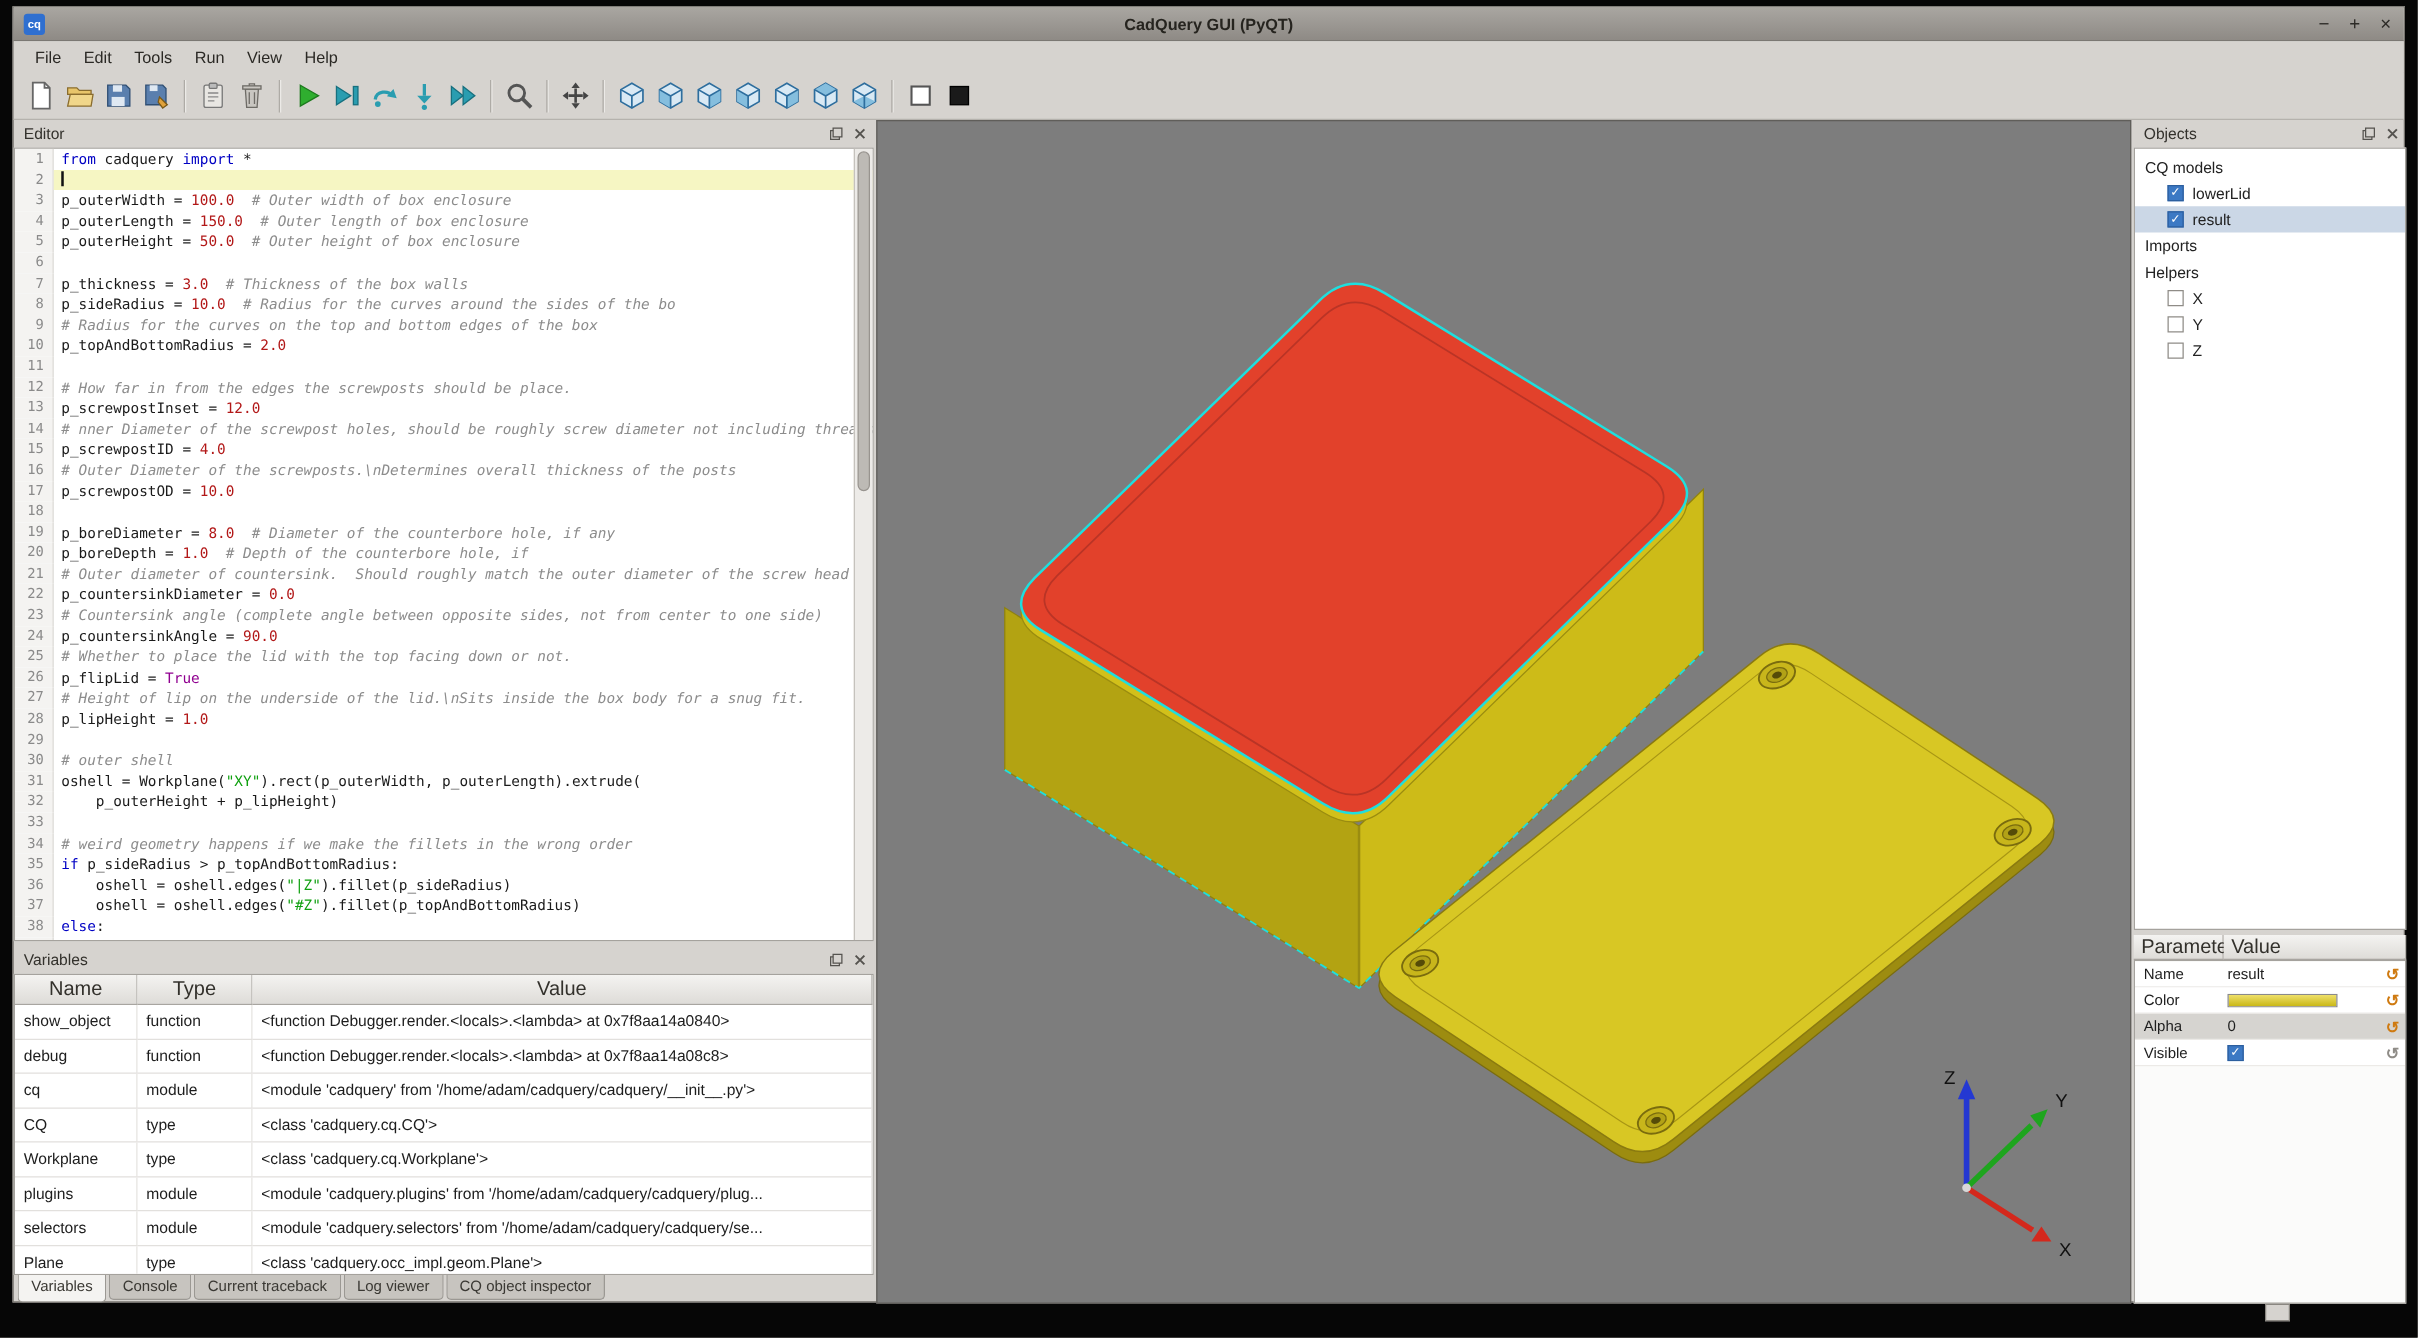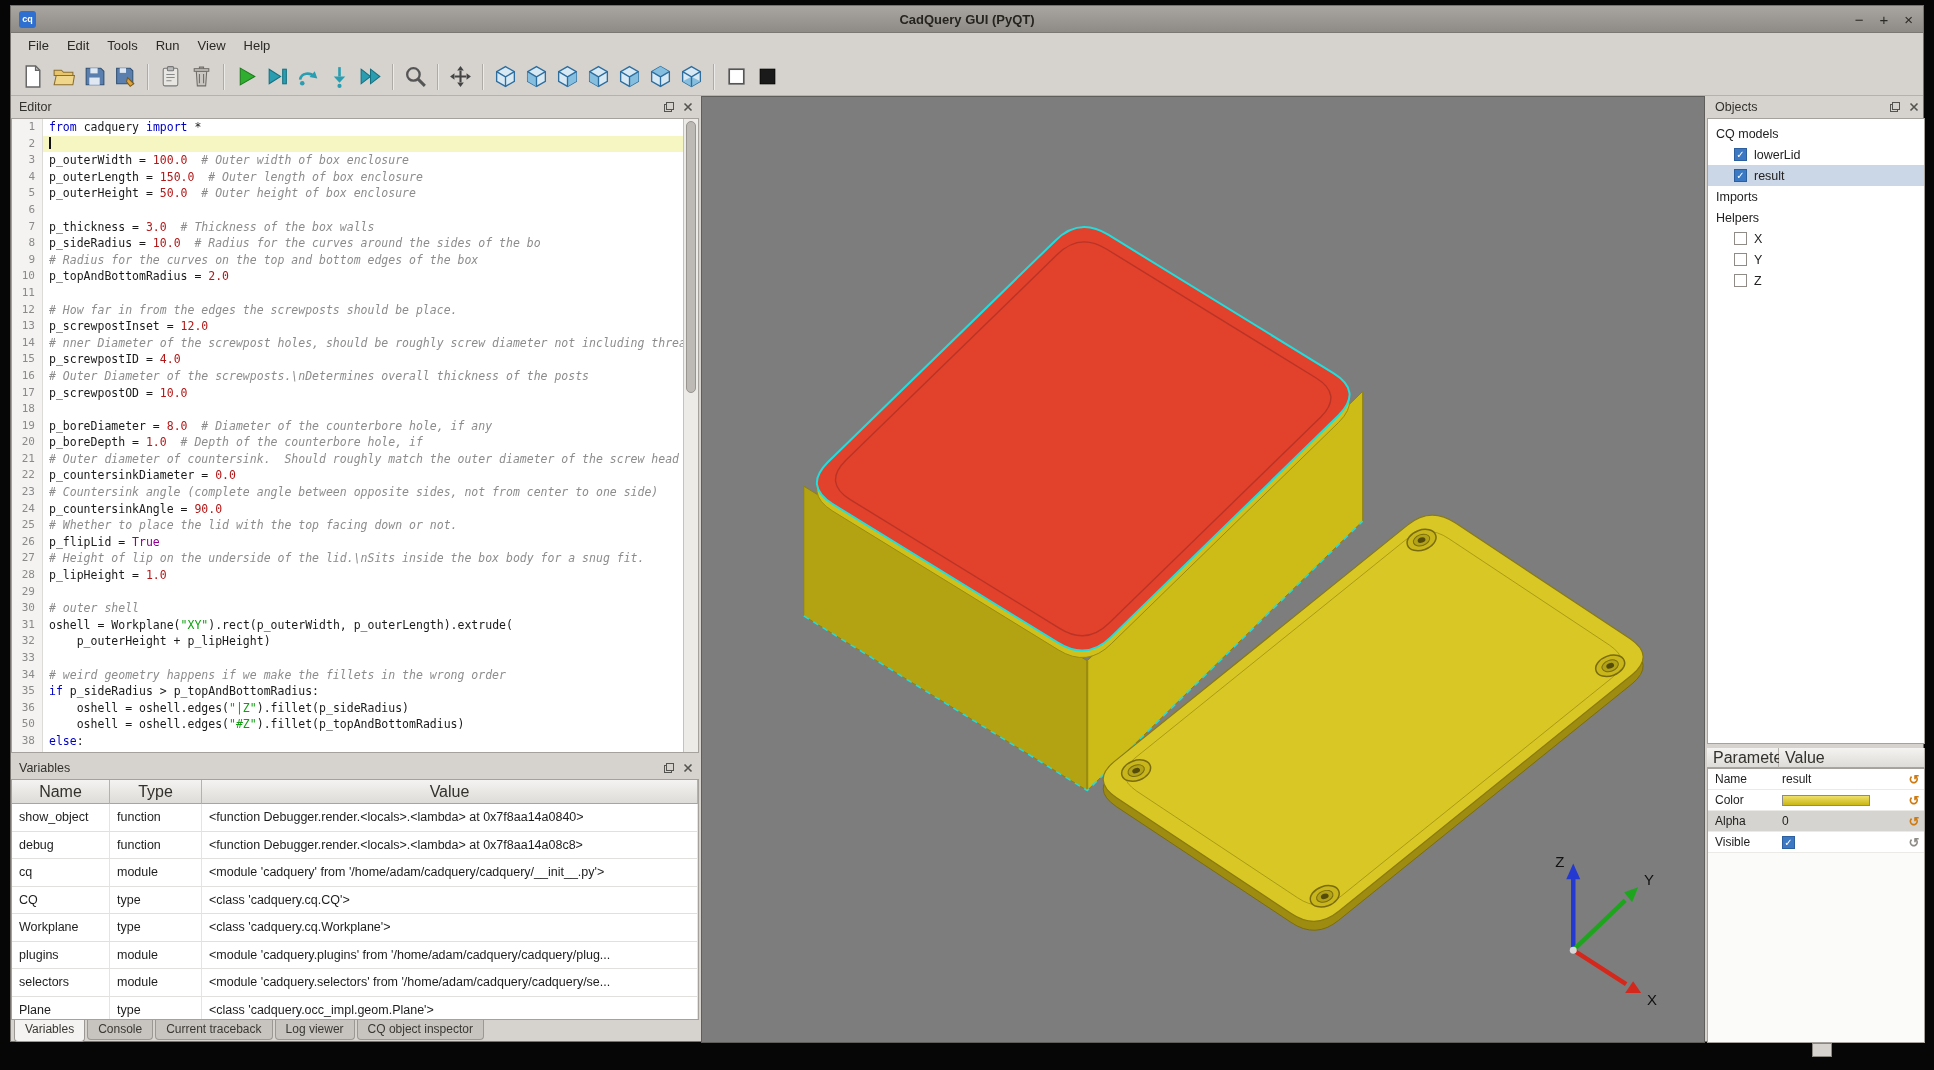--- a/index.html
+++ b/index.html
@@ -345,21 +345,21 @@
               <div class="code-line"><span class="ln">27</span><span class="src"><span class="tok-c"># Height of lip on the underside of the lid.\nSits inside the box body for a snug fit.</span></span></div>
               <div class="code-line"><span class="ln">28</span><span class="src"><span class="tok-p">p_lipHeight = </span><span class="tok-n">1.0</span></span></div>
               <div class="code-line"><span class="ln">29</span><span class="src"></span></div>
               <div class="code-line"><span class="ln">30</span><span class="src"><span class="tok-c"># outer shell</span></span></div>
               <div class="code-line"><span class="ln">31</span><span class="src"><span class="tok-p">oshell = Workplane(</span><span class="tok-s">"XY"</span><span class="tok-p">).rect(p_outerWidth, p_outerLength).extrude(</span></span></div>
               <div class="code-line"><span class="ln">32</span><span class="src"><span class="tok-p">    p_outerHeight + p_lipHeight)</span></span></div>
               <div class="code-line"><span class="ln">33</span><span class="src"></span></div>
               <div class="code-line"><span class="ln">34</span><span class="src"><span class="tok-c"># weird geometry happens if we make the fillets in the wrong order</span></span></div>
               <div class="code-line"><span class="ln">35</span><span class="src"><span class="tok-k">if</span><span class="tok-p"> p_sideRadius &gt; p_topAndBottomRadius:</span></span></div>
               <div class="code-line"><span class="ln">36</span><span class="src"><span class="tok-p">    oshell = oshell.edges(</span><span class="tok-s">"|Z"</span><span class="tok-p">).fillet(p_sideRadius)</span></span></div>
-              <div class="code-line"><span class="ln">50</span><span class="src"><span class="tok-p">    oshell = oshell.edges(</span><span class="tok-s">"#Z"</span><span class="tok-p">).fillet(p_topAndBottomRadius)</span></span></div>
+              <div class="code-line"><span class="ln">37</span><span class="src"><span class="tok-p">    oshell = oshell.edges(</span><span class="tok-s">"#Z"</span><span class="tok-p">).fillet(p_topAndBottomRadius)</span></span></div>
               <div class="code-line"><span class="ln">38</span><span class="src"><span class="tok-k">else</span><span class="tok-p">:</span></span></div>
               <div class="code-line"><span class="ln">39</span><span class="src"><span class="tok-p">    oshell = oshell.edges(</span><span class="tok-s">"#Z"</span><span class="tok-p">).fillet(p_topAndBottomRadius)</span></span></div>
             </div>
           <div class="ed-scroll">
             <div class="ed-thumb"></div>
           </div>
         </div>
       </div>
 
       <div class="vars-panel">

